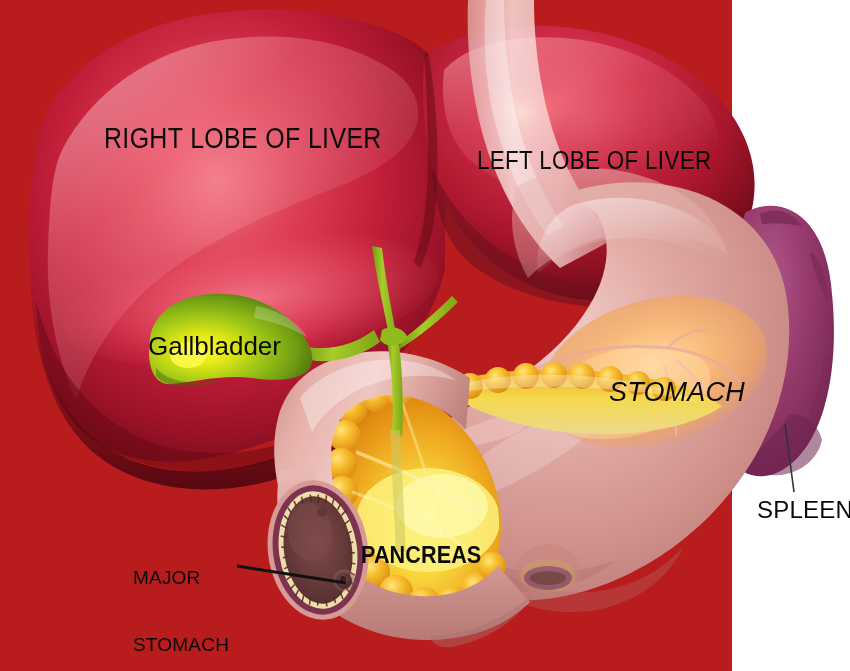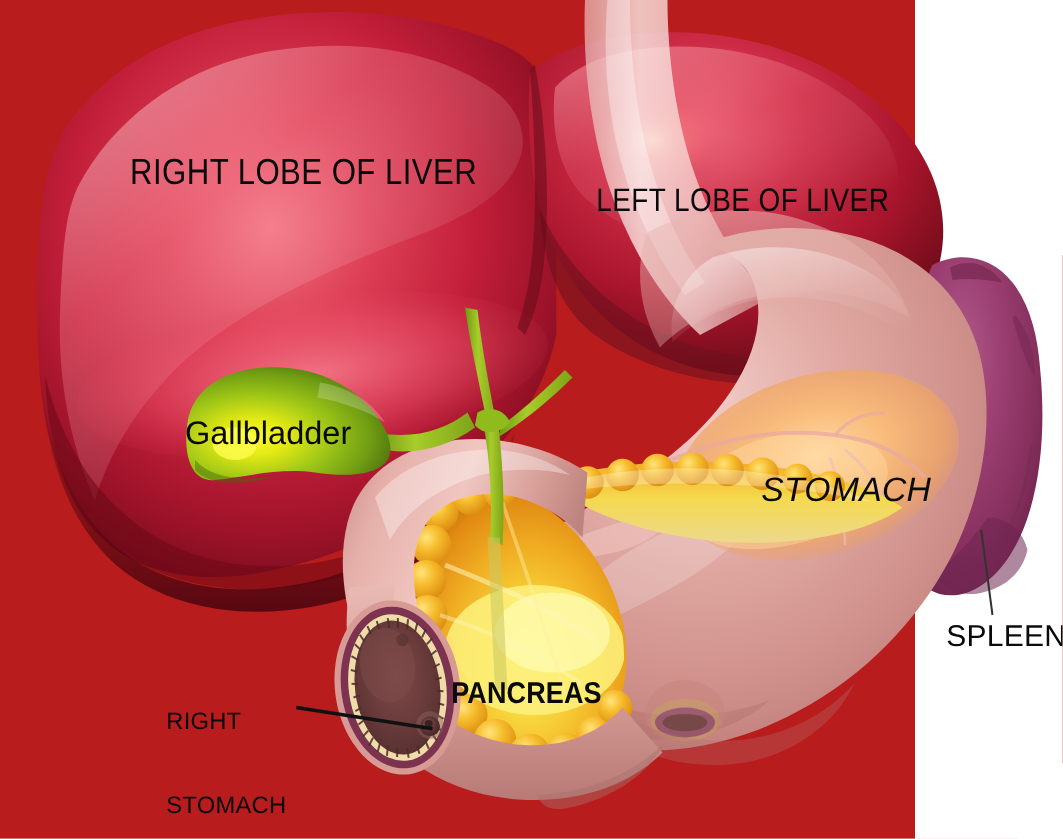--- a/index.html
+++ b/index.html
@@ -444,18 +444,18 @@
 
   <div class="lbl" id="lbl-gallbladder">Gallbladder</div>
 
   <div class="lbl" id="lbl-stomach">STOMACH</div>
 
   <div class="lbl" id="lbl-spleen">SPLEEN</div>
 
   <div class="lbl lbl-cond" id="lbl-pancreas">PANCREAS</div>
 
   <div class="lbl" id="lbl-mdp">
-    <div>RIGHT</div>
+    <div>MAJOR</div>
     <div>STOMACH</div>
     
   </div>
 
 </div>
 
 </body></html>

